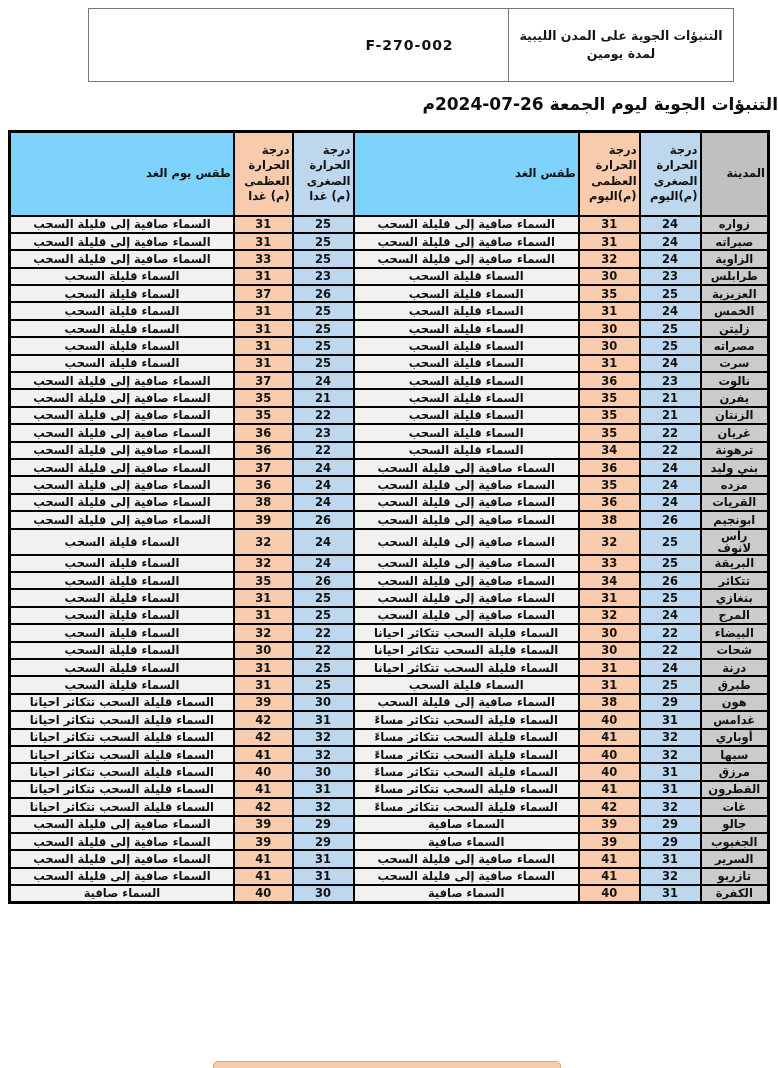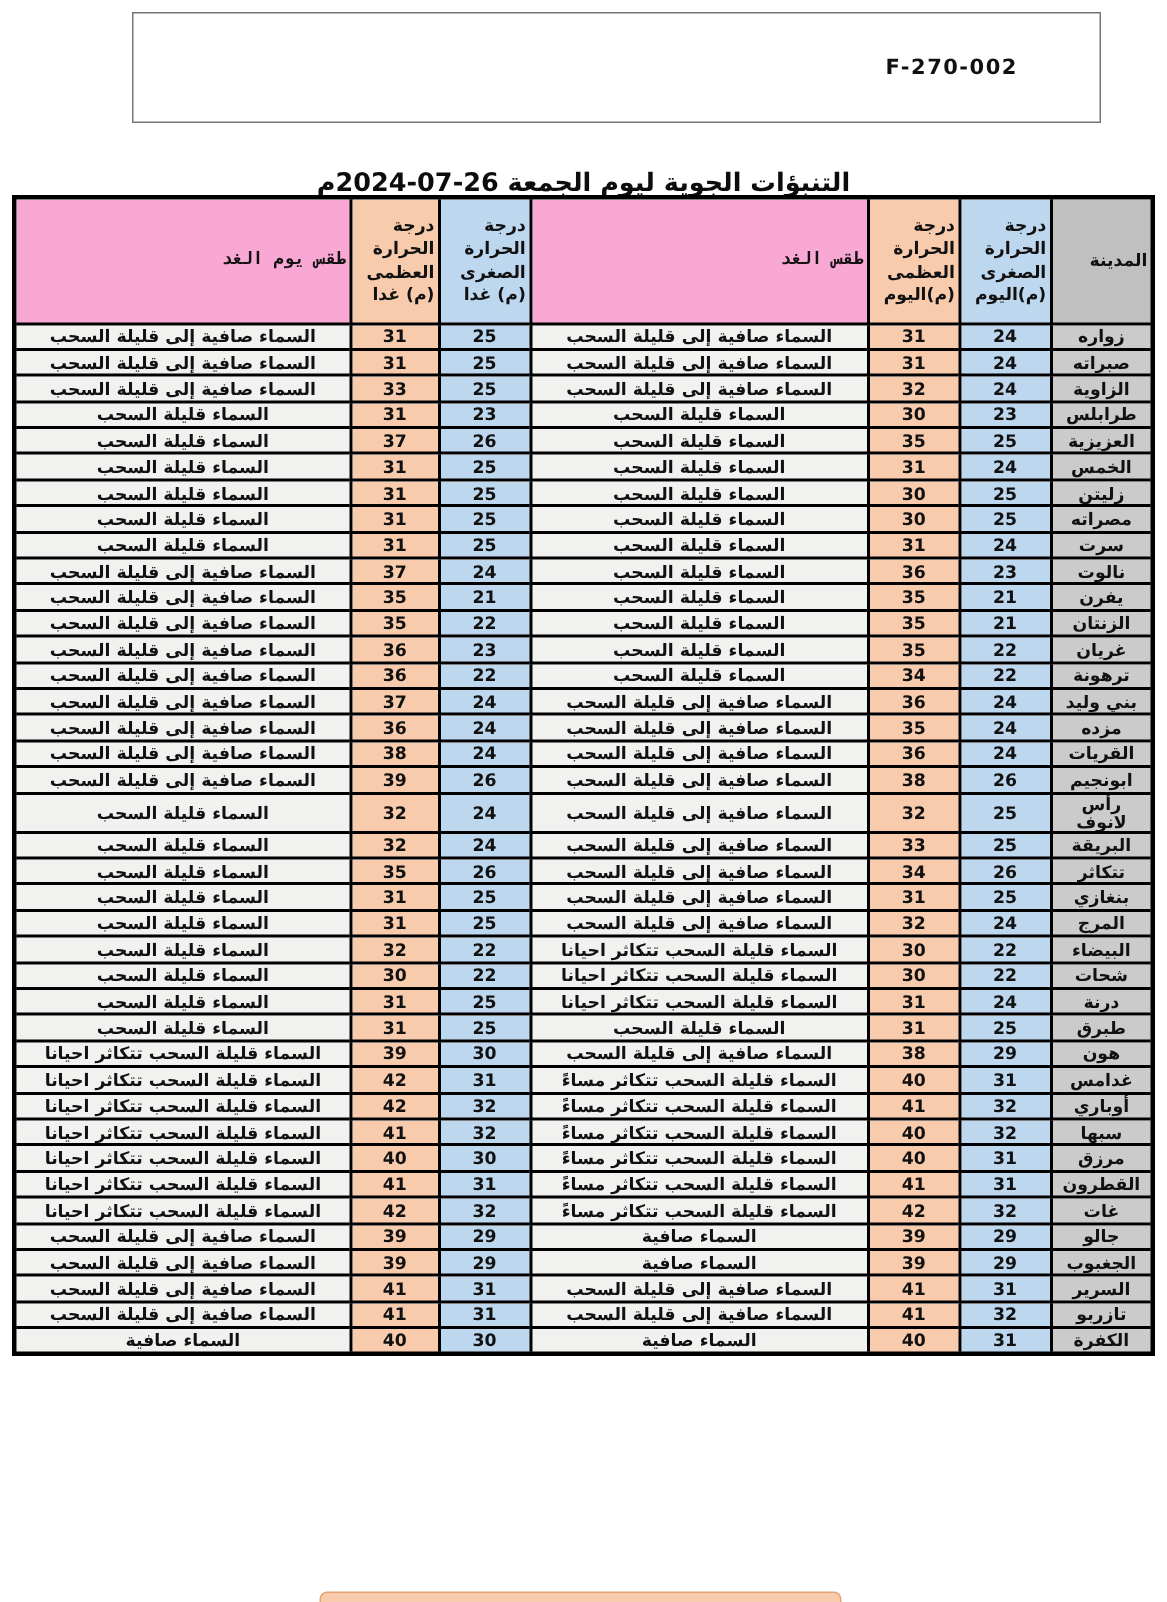--- a/index.html
+++ b/index.html
@@ -22,58 +22,62 @@
   }
   .fh-org   { width:224px; border-left:1px solid #777; }
   .fh-doc   { width:225px; border-left:1px solid #777; }
   .fh-num   { width:197px; }
   .org-name { color:#d22b2b; font-weight:bold; font-size:12.5px; margin-top:3px; white-space:nowrap; }
   .doc-title{ font-weight:bold; font-size:12.5px; color:#15151f; text-align:center; white-space:pre-line; line-height:1.45; }
   .form-num { font-weight:bold; font-size:14px; color:#111; letter-spacing:1px; direction:ltr; }
 
   
   .page-title {
-    position:absolute; top:112px; left:0; width:100%;
-    text-align:center; font-weight:bold; font-size:17px; color:#0d0d0d;
+    position:absolute; top:94px; left:0; width:100%;
+    text-align:right; font-weight:bold; font-size:17px; color:#0d0d0d;
   }
 
   
   .tbl-wrap { position:absolute; top:130px; left:8px; width:762px; }
   table.forecast {
     width:762px; border-collapse:collapse; table-layout:fixed;
     border:3px solid #000; direction:rtl;
   }
   .forecast th, .forecast td {
     border:2px solid #000; padding:0 2px; text-align:center; vertical-align:middle;
     font-weight:bold; overflow:hidden;
   }
   .forecast thead th { height:84px; font-size:11.5px; line-height:1.35;text-align:right; }
   .forecast tbody td { height:17.4px; font-size:11.5px; line-height:1.05; }
   th.h-city   { background:#c0c0c0; }
   th.h-min    { background:#bdd7ee; white-space:pre-line; }
   th.h-max    { background:#f8cbad; white-space:pre-line; }
-  th.h-wx     { background:#f9a8d4; font-size:12.5px;font-family:Liberation Mono, monospace; }
+  th.h-wx     { background:#7dd3fc; font-size:12.5px; }
   td.c-city   { background:#cbcbcb; font-size:11.5px; }
   td.c-min    { background:#bdd7ee; font-size:12px; }
   td.c-max    { background:#f8cbad; font-size:12px; }
   td.c-wx     { background:#f1f1ef; font-size:11.5px; white-space:nowrap; }
 
   
   .bottom-strip {
     position:absolute; top:1061px; left:213px; width:348px; height:12px;
     background:#f8cbad; border:1px solid #e3a273; border-radius:5px 5px 0 0;
   }
 
   
   .logo { width:52px; height:38px; }
 </style>
 </head>
 <body>
 
 <div class="form-header">
+  <div class="cell fh-doc">
+    <div class="doc-title">التنبؤات الجوية على المدن الليبية
+لمدة يومين</div>
+  </div>
   <div class="cell fh-num">
     <div class="form-num">F-270-002</div>
   </div>
 </div>
 
 <div class="page-title">التنبؤات الجوية ليوم الجمعة  26-07-2024م</div>
 
 <div class="tbl-wrap">
   <table class="forecast">
     <colgroup>

